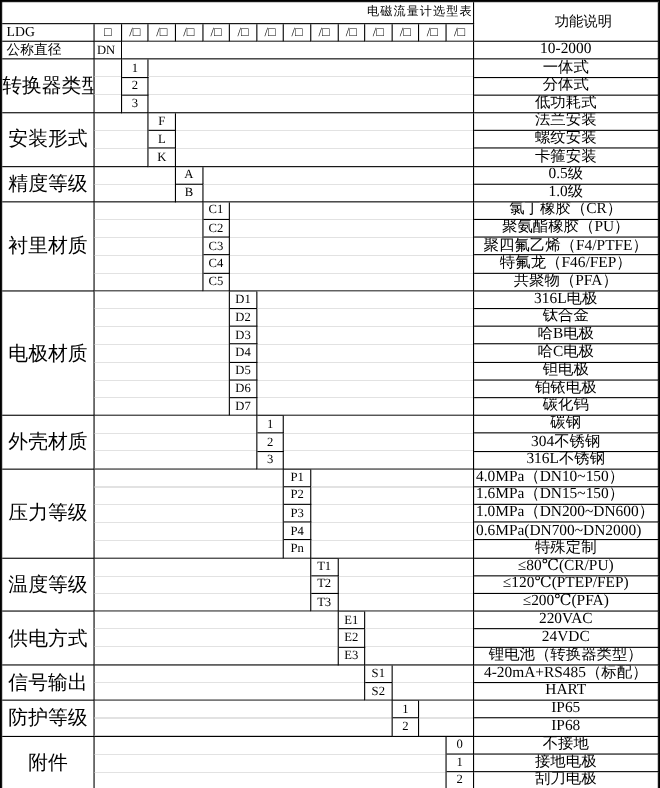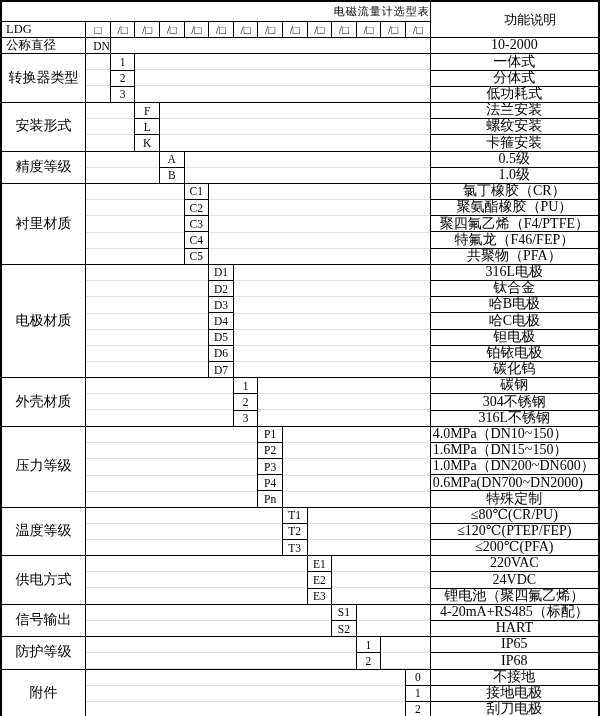--- a/index.html
+++ b/index.html
@@ -5,24 +5,24 @@
   html,body{margin:0;padding:0;background:#fff;}
   .sheet{width:598px;border:1px solid #000;font-family:"Liberation Serif","DejaVu Serif",serif;color:#000;}
   table{border-collapse:separate;border-spacing:0;table-layout:fixed;width:598px;
         border-left:1px solid #000;border-top:1px solid #000;}
   td{border-right:1px solid #000;border-bottom:1px solid #000;
      padding:0;font-size:12px;line-height:1.05;text-align:center;vertical-align:middle;
      overflow:hidden;white-space:nowrap;height:15.2px;}
   tr.titlerow td{height:19px;}
   td.title{font-size:11px;letter-spacing:1px;text-align:right;}
   td.rhead{font-size:13px;padding-left:32px;}
-  td.lbl{font-size:14px;}
+  td.lbl{font-size:18px;}
   td.lbl-left{text-align:left;padding-left:4px;font-size:12.5px;margin-left:16px;}
   td.code{font-size:11.5px;font-family:"Liberation Serif","DejaVu Sans Mono",serif;}
-  td.dn{text-align:right;padding-left:2px;}
+  td.dn{text-align:left;padding-left:2px;}
   td.desc{font-size:14px;}
   td.desc.la{text-align:left;padding-left:2px;}
   td.gap{background-image:repeating-linear-gradient(to bottom,
           transparent 0,transparent 15.2px,#e2e2e2 15.2px,#e2e2e2 16.2px);}
   td.gap1{background:#fff;}
 </style>
 </head>
 <body>
 
 <div class="sheet">
@@ -226,21 +226,21 @@
   <td class="code">E1</td>
   <td class="gap" colspan="4" rowspan="3"></td>
   <td class="desc">220VAC</td>
 </tr>
 <tr>
   <td class="code">E2</td>
   <td class="desc">24VDC</td>
 </tr>
 <tr>
   <td class="code">E3</td>
-  <td class="desc">锂电池（聚四氟乙烯）</td>
+  <td class="desc">锂电池（转换器类型）</td>
 </tr>
 
 <tr>
   <td class="lbl" rowspan="2">信号输出</td>
   <td class="gap" colspan="10" rowspan="2"></td>
   <td class="code">S1</td>
   <td class="gap" colspan="3" rowspan="2"></td>
   <td class="desc">4-20mA+RS485（标配）</td>
 </tr>
 <tr>

